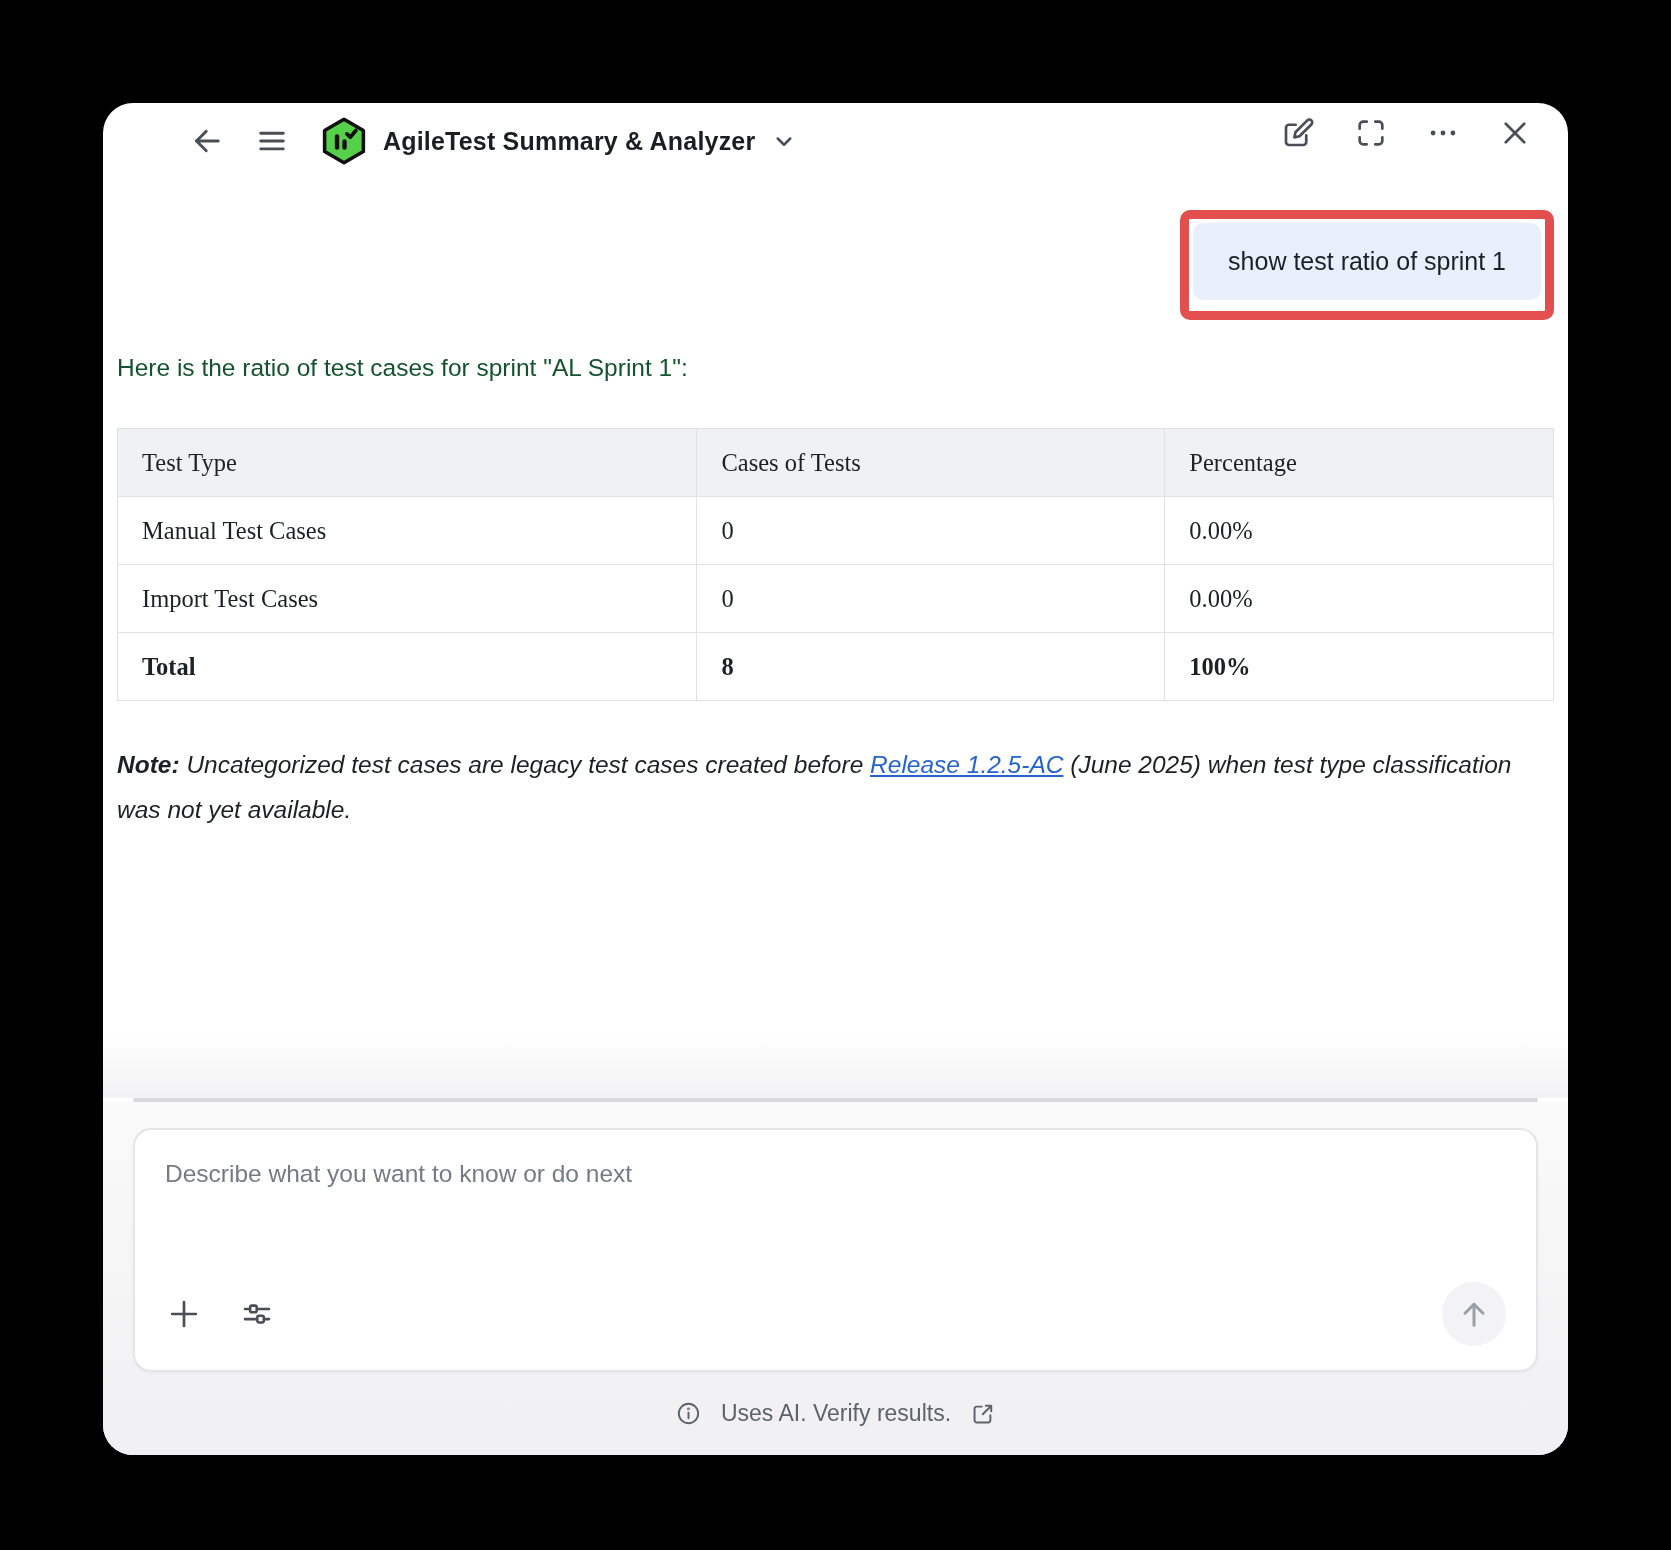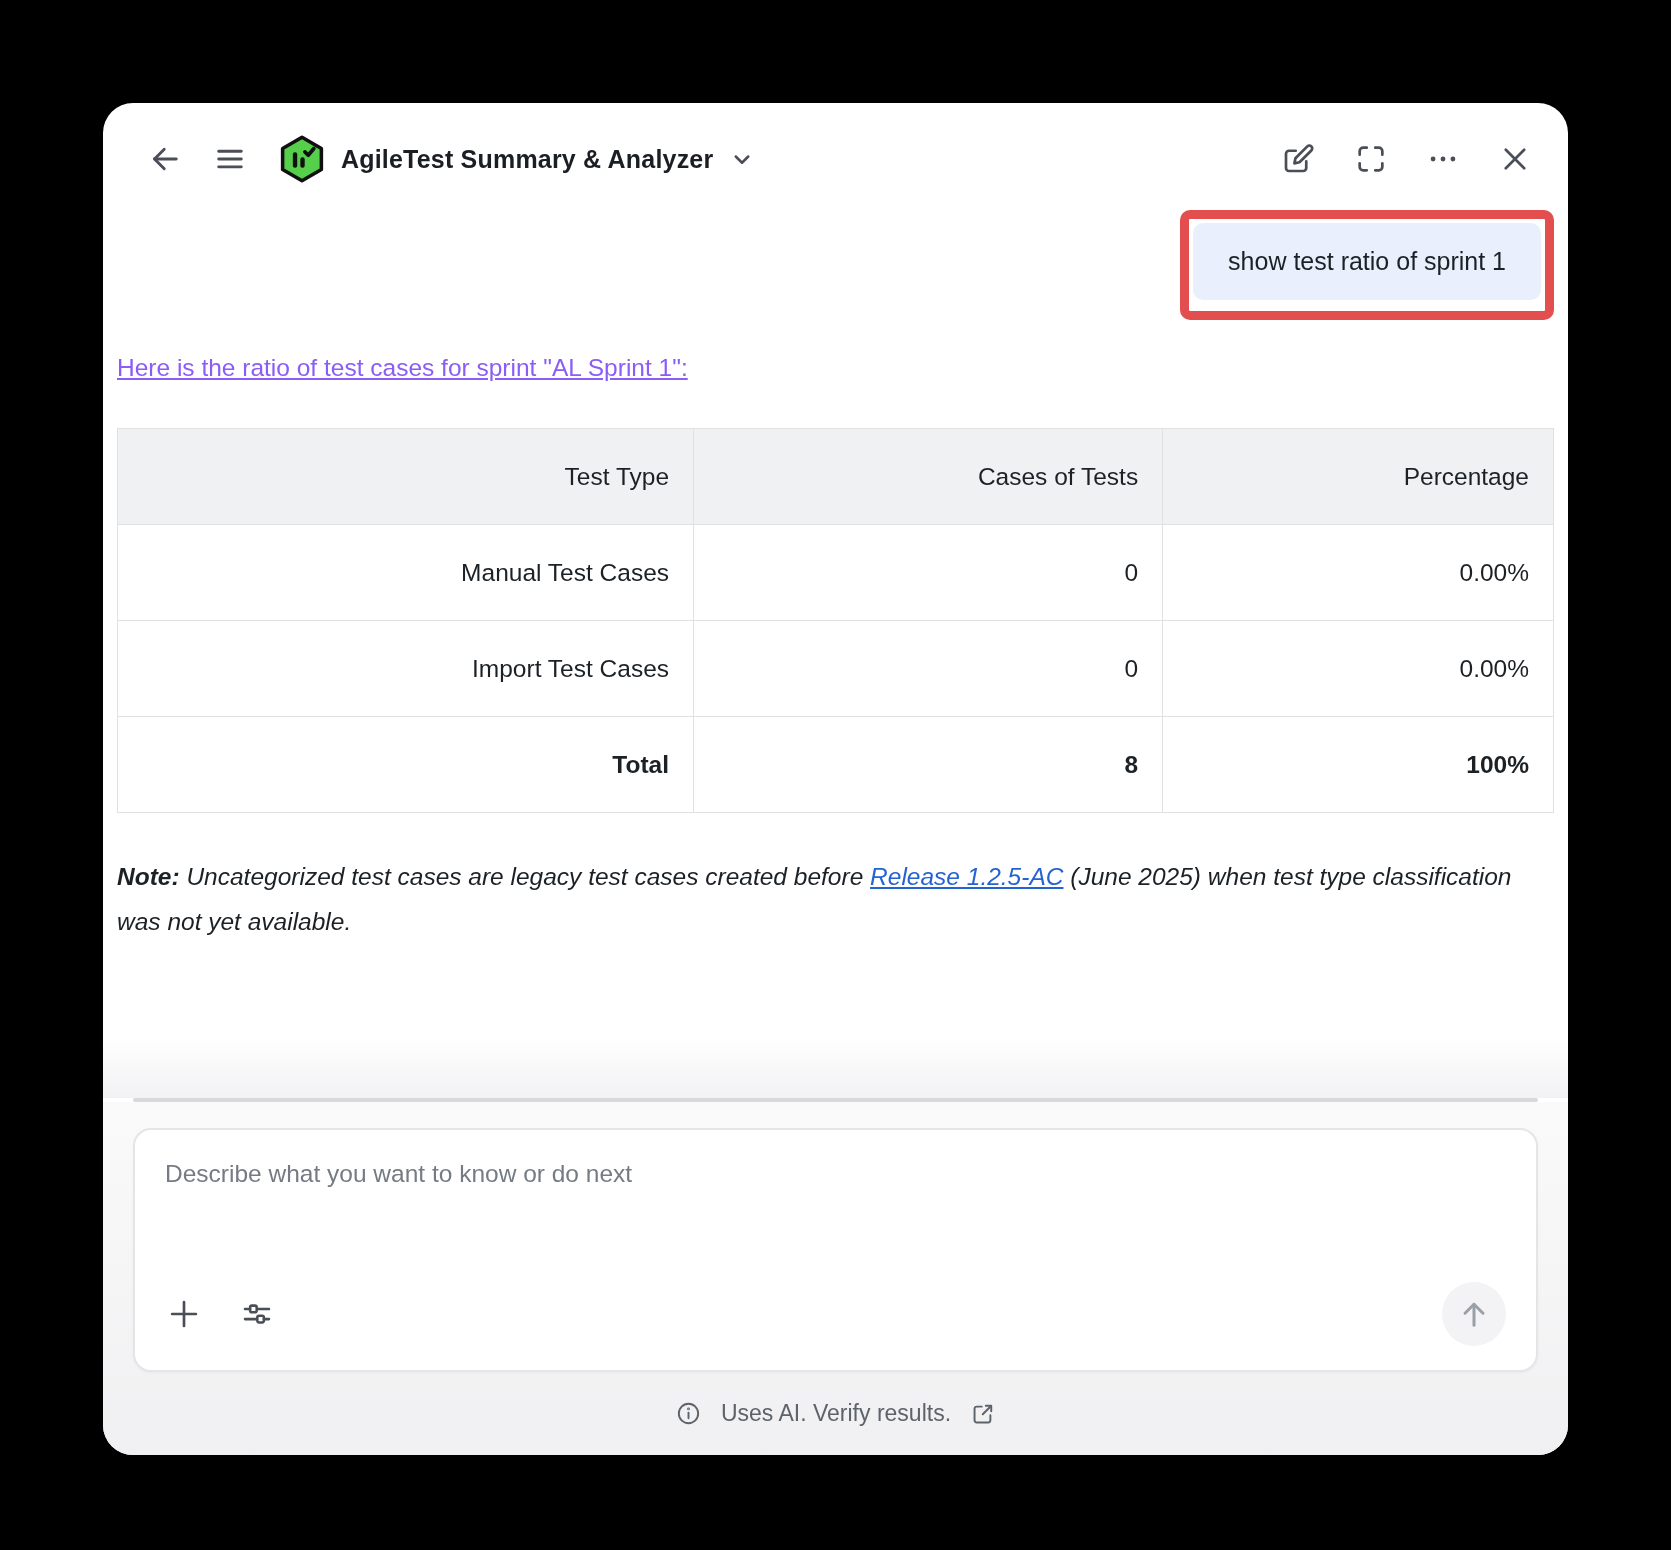--- a/index.html
+++ b/index.html
@@ -9,46 +9,47 @@
     font-family:"Liberation Sans", sans-serif; position:relative;
     -webkit-font-smoothing:antialiased;
   }
   .window {
     position:absolute; left:103px; top:103px; width:1465px; height:1352px;
     background:#fff; border-radius:30px; overflow:hidden;
     display:flex; flex-direction:column;
   }
   
   .header {
-    height:100px; flex:0 0 100px; display:flex; align-items:center;
+    height:100px; flex:0 0 100px; display:flex; align-items:flex-start;
     padding:12px 36px 0 44px;
+    margin-left:42px;
   }
   .hbtn { background:none; border:none; padding:0; cursor:pointer;
           display:flex; align-items:center; justify-content:center; }
   .icon { color:#4a4e57; display:block; }
   .header-left { display:flex; align-items:center; gap:30px; }
   .title-group { display:flex; align-items:center; gap:14px; cursor:pointer; background:none; border:none; padding:0; }
   .app-title { font-size:25px; font-weight:700; color:#1b1f24; letter-spacing:.2px; }
   .header-right { margin-left:auto; display:flex; align-items:center; gap:38px; }
   
   .messages { flex:1 1 auto; padding:0 14px; position:relative; overflow:hidden; }
   .user-row { display:flex; justify-content:flex-end; margin-top:7px; }
   .annotation {
     border:9px solid var(--annot-red); border-radius:10px;
     padding:4px 4px 11px 4px;
   }
   .bubble {
     background:var(--bubble-bg); border-radius:10px;
     padding:24px 35px; font-size:25px; color:#1c2126;
   }
-  .intro { margin:34px 0 0; font-size:24.5px; color:#8b5cf6;text-decoration:underline; }
+  .intro { margin:34px 0 0; font-size:24.5px; color:#14532d; }
   
   table.result { width:100%; border-collapse:collapse; margin-top:46px; font-size:24.5px; color:#1c2126; }
   table.result th, table.result td {
-    border:1.5px solid #e0e1e3; text-align:right; padding:0 24px; height:96px; font-weight:400;
+    border:1.5px solid #e0e1e3; text-align:left; padding:0 24px; height:68px; font-weight:400;font-family:Liberation Serif, serif;
   }
   table.result th { background:#f0f1f2; font-weight:500; }
   table.result tr.total-row td { font-weight:700; }
   
   .note { margin:42px 0 0; font-style:italic; font-size:24.5px; line-height:1.82; color:#1c2126; }
   .note .note-prefix { font-weight:700; }
   .note a { color:var(--link-blue); text-decoration:underline; cursor:pointer; }
   .fade {
     position:absolute; left:0; right:0; bottom:0; height:62px;
     background:linear-gradient(to bottom, rgba(255,255,255,0), #f2f2f4);

